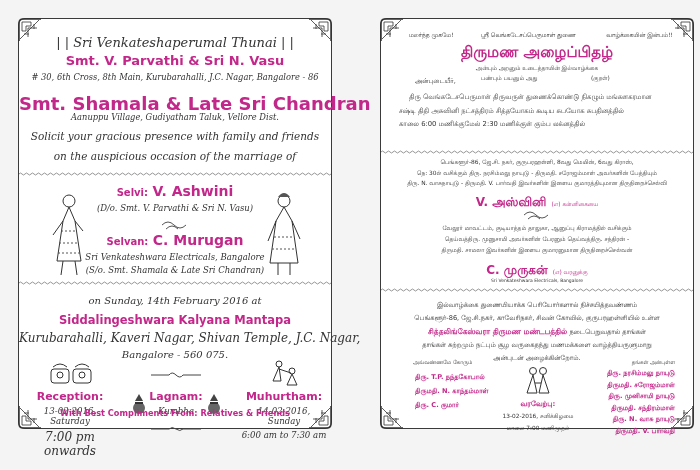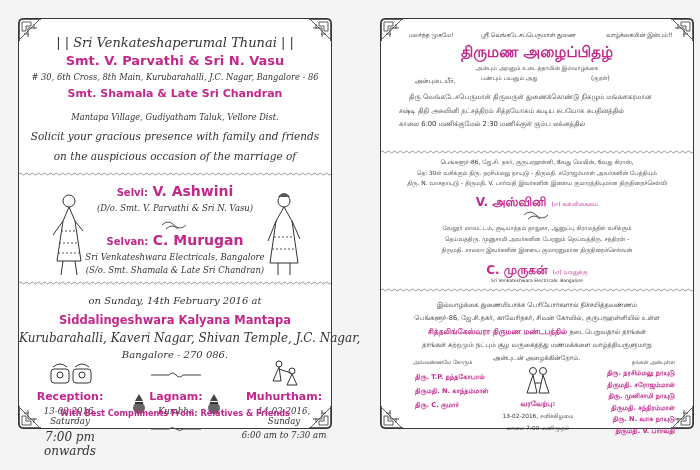--- a/index.html
+++ b/index.html
@@ -48,22 +48,22 @@
   <svg class="corner bl" viewBox="0 0 26 26">
       <use href="#corner-orn"></use>
     </svg>
   <svg class="corner br" viewBox="0 0 26 26">
       <use href="#corner-orn"></use>
     </svg>
 
   <div class="abs ital" style="top:16px;font-size:13px;">| | Sri Venkateshaperumal Thunai | |</div>
   <div class="abs pink bold-sans" style="top:34px;font-size:13px;">Smt. V. Parvathi &amp; Sri N. Vasu</div>
   <div class="abs ital" style="top:53px;font-size:8.3px;"># 30, 6th Cross, 8th Main, Kurubarahalli, J.C. Nagar, Bangalore - 86</div>
-  <div class="abs pink bold-sans" style="top:68px;font-size:11px;">Smt. Shamala &amp; Late Sri Chandran</div>
-  <div class="abs ital" style="top:93px;font-size:8.3px;">Mantapa Village, Gudiyatham Taluk, Vellore Dist.</div>
+  <div class="abs pink bold-sans" style="top:74px;font-size:18px;">Smt. Shamala &amp; Late Sri Chandran</div>
+  <div class="abs ital" style="top:93px;font-size:8.3px;">Aanuppu Village, Gudiyatham Taluk, Vellore Dist.</div>
   <div class="abs ital" style="top:111px;font-size:10.5px;">Solicit your gracious presence with family and friends</div>
   <div class="abs ital" style="top:131px;font-size:10.5px;">on the auspicious occasion of the marriage of</div>
 
   <svg class="wavy" style="top:153px;" width="100%" height="4">
       <rect width="100%" height="4" fill="url(#wave)"></rect>
     </svg>
 
   <svg class="figure" style="left:30px;top:172px;" width="40" height="86" viewBox="0 0 40 86">
     <circle cx="20" cy="10" r="6" fill="none" stroke="#333"></circle>
     <path d="M20 16 L14 30 L8 70 L32 70 L26 30 Z" fill="none" stroke="#333"></path>
@@ -96,21 +96,21 @@
   <div class="abs small ital" style="top:233px;">Sri Venkateshwara Electricals, Bangalore</div>
   <div class="abs small ital" style="top:246px;">(S/o. Smt. Shamala &amp; Late Sri Chandran)</div>
 
   <svg class="wavy" style="top:262px;" width="100%" height="4">
       <rect width="100%" height="4" fill="url(#wave)"></rect>
     </svg>
 
   <div class="abs ital" style="top:276px;font-size:10px;">on Sunday, 14th February 2016 at</div>
   <div class="abs pink bold-sans" style="top:294px;font-size:11.5px;">Siddalingeshwara Kalyana Mantapa</div>
   <div class="abs ital" style="top:312px;font-size:12px;">Kurubarahalli, Kaveri Nagar, Shivan Temple, J.C. Nagar,</div>
-  <div class="abs ital" style="top:330px;font-size:10px;">Bangalore - 270 086.</div>
+  <div class="abs ital" style="top:330px;font-size:10px;">Bangalore - 560 075.</div>
 
   <svg class="figure" style="left:30px;top:342px;" width="44" height="26" viewBox="0 0 44 26">
     <rect x="2" y="8" width="18" height="14" rx="3" fill="none" stroke="#333"></rect>
     <rect x="24" y="8" width="18" height="14" rx="3" fill="none" stroke="#333"></rect>
     <circle cx="11" cy="14" r="3" fill="none" stroke="#333"></circle>
     <circle cx="33" cy="14" r="3" fill="none" stroke="#333"></circle>
     <path d="M4 6 Q11 0 18 6 M26 6 Q33 0 40 6" fill="none" stroke="#333"></path>
   </svg>
 
   <svg class="figure" style="left:248px;top:340px;" width="34" height="28" viewBox="0 0 34 28">

